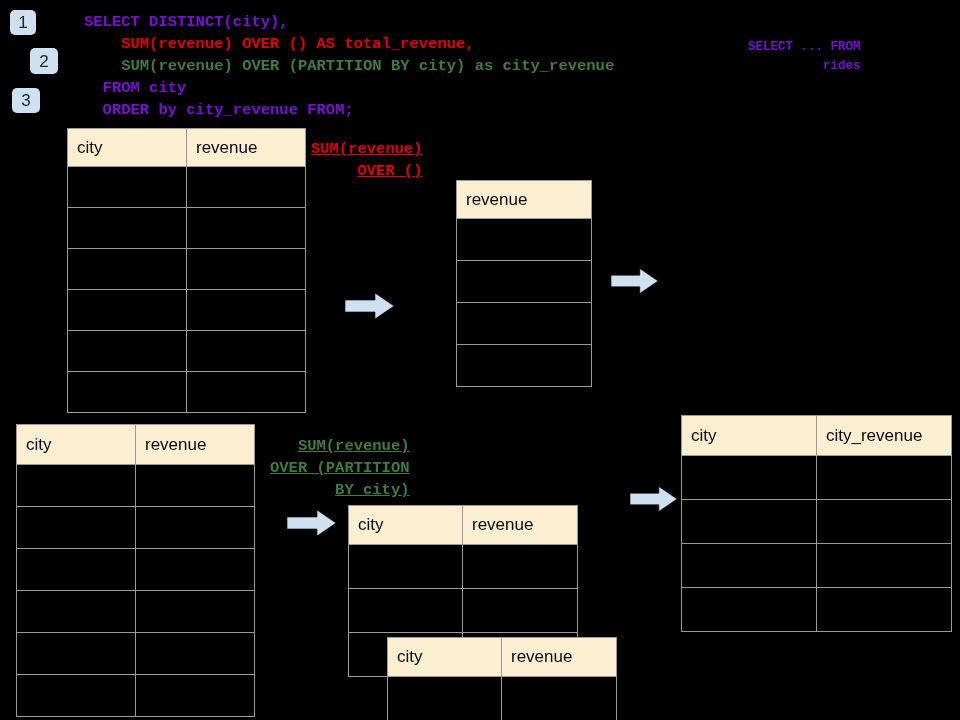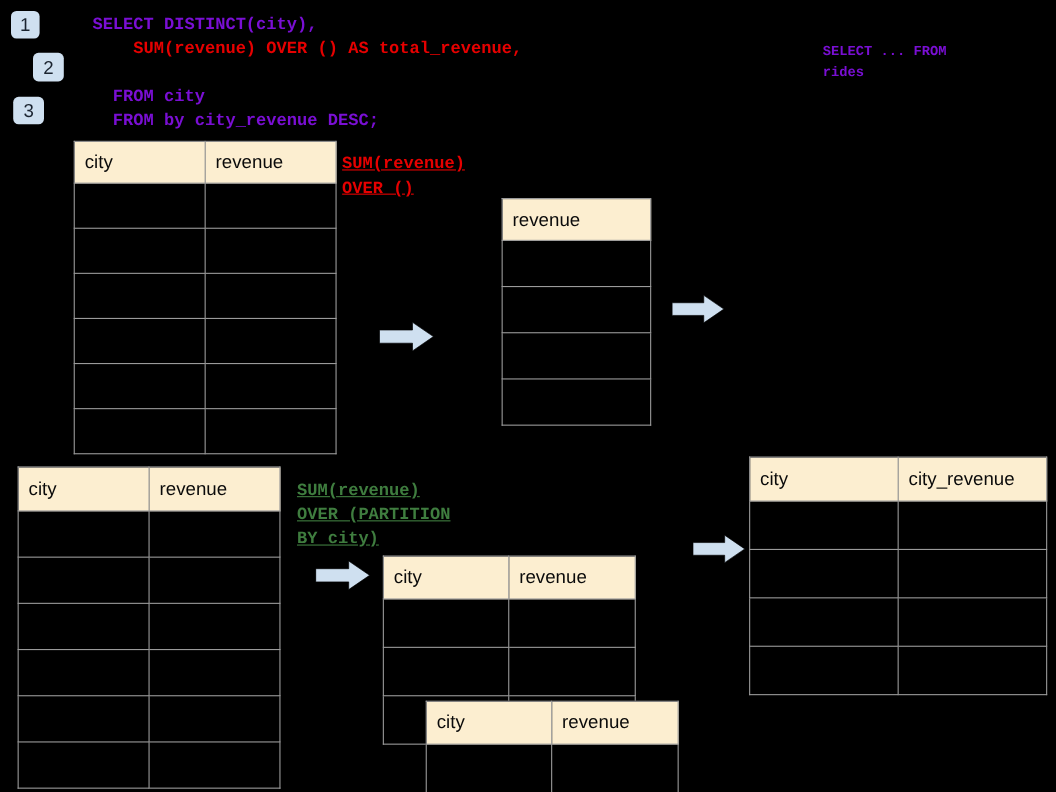--- a/index.html
+++ b/index.html
@@ -43,20 +43,21 @@
   .c-purple { color: #7a0fd4; }
   .c-red    { color: #e60000; }
   .c-green  { color: #3f7d3f; }
 
   .note {
     position: absolute;
     font-family: "Liberation Mono", monospace;
     font-weight: bold;
     white-space: pre;
     line-height: 19px;
+    text-align: right;
   }
   .note-sm { font-size: 12.5px; line-height: 19px; }
   .note-md { font-size: 15.5px; line-height: 22px; text-decoration: underline; }
 
   
   .tbl {
     position: absolute;
     border-collapse: collapse;
     table-layout: fixed;
     background: #000000;
@@ -98,24 +99,25 @@
     <span>2</span>
   </div>
   <div class="badge" style="left:12px; top:88px; width:28px; height:25px;">
     <span>3</span>
   </div>
 
   <div class="code c-red" style="left:84px; top:34px;">    SUM(revenue) OVER () AS total_revenue,</div>
 
   <div class="code c-purple" style="left:84px; top:12px;">SELECT DISTINCT(city),</div>
 
+  <div class="code c-green" style="left:84px; top:56px;">    SUM(revenue) OVER (PARTITION BY city) as city_revenue</div>
 
   <div class="code c-purple" style="left:84px; top:78px;">  FROM city</div>
 
-  <div class="code c-purple" style="left:84px; top:100px;">  FROM by city_revenue DESC;</div>
+  <div class="code c-purple" style="left:84px; top:100px;">  ORDER by city_revenue FROM;</div>
 
   <div class="note note-sm c-purple" style="left:748px; top:38px;">SELECT ... FROM
 rides</div>
 
   <div class="note note-md c-red" style="left:311px; top:138px;">SUM(revenue)
 OVER ()</div>
 
   <div class="note note-md c-green" style="left:270px; top:435px;">SUM(revenue)
 OVER (PARTITION
 BY city)</div>

